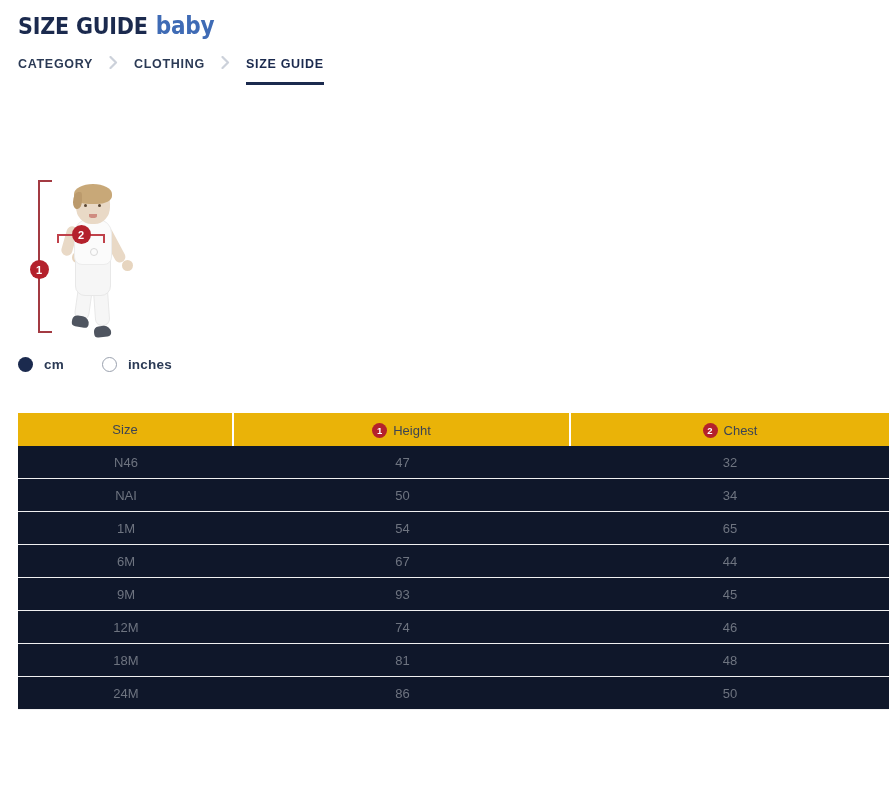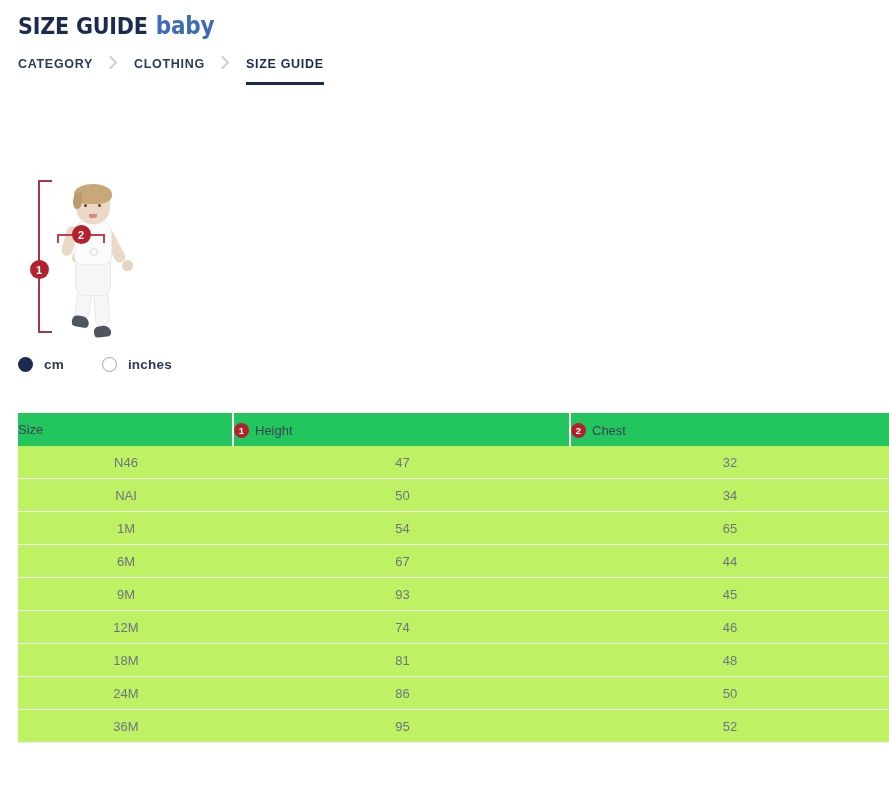--- a/index.html
+++ b/index.html
@@ -356,26 +356,26 @@
     width: 100%;
     border-collapse: separate;
     border-spacing: 0;
     table-layout: fixed;
   }
   .sg-table col.c-size   { width: 216px; }
   .sg-table col.c-height { width: 337px; }
   .sg-table col.c-chest  { width: 318px; }
 
   .sg-table thead th {
-    background: #22c55e;
+    background: #eab308;
     height: 33px;
     font-size: 13px;
     font-weight: normal;
     color: #4a5160;
-    text-align: left;
+    text-align: center;
     vertical-align: middle;
     padding: 0;
     border-right: 2px solid #ffffff;
   }
   .sg-table thead th:last-child { border-right: none; }
 
   .th-inner {
     display: inline-flex;
     align-items: center;
     gap: 6px;
@@ -397,21 +397,21 @@
   .th-text { color: #3c4454; font-size: 13px; }
 
   .sg-table tbody td {
     height: 33px;
     font-size: 13px;
     color: #6e7480;
     text-align: center;
     vertical-align: middle;
     padding: 0;
     border-bottom: 1px solid #f0f0f1;
-    background: #bef264;
+    background: #0f172a;
   }
   .sg-table tbody tr:last-child td { border-bottom: 1px solid #f0f0f1; }
 </style>
 </head>
 <body>
 
 <div class="page">
 
   <div class="header">
     <div class="title-line">
@@ -551,22 +551,17 @@
         <tr>
           <td>18M</td>
           <td>81</td>
           <td>48</td>
         </tr>
         <tr>
           <td>24M</td>
           <td>86</td>
           <td>50</td>
         </tr>
-        <tr>
-          <td>36M</td>
-          <td>95</td>
-          <td>52</td>
-        </tr>
       </tbody>
     </table>
   </div>
 
 </div>
 
 </body></html>

